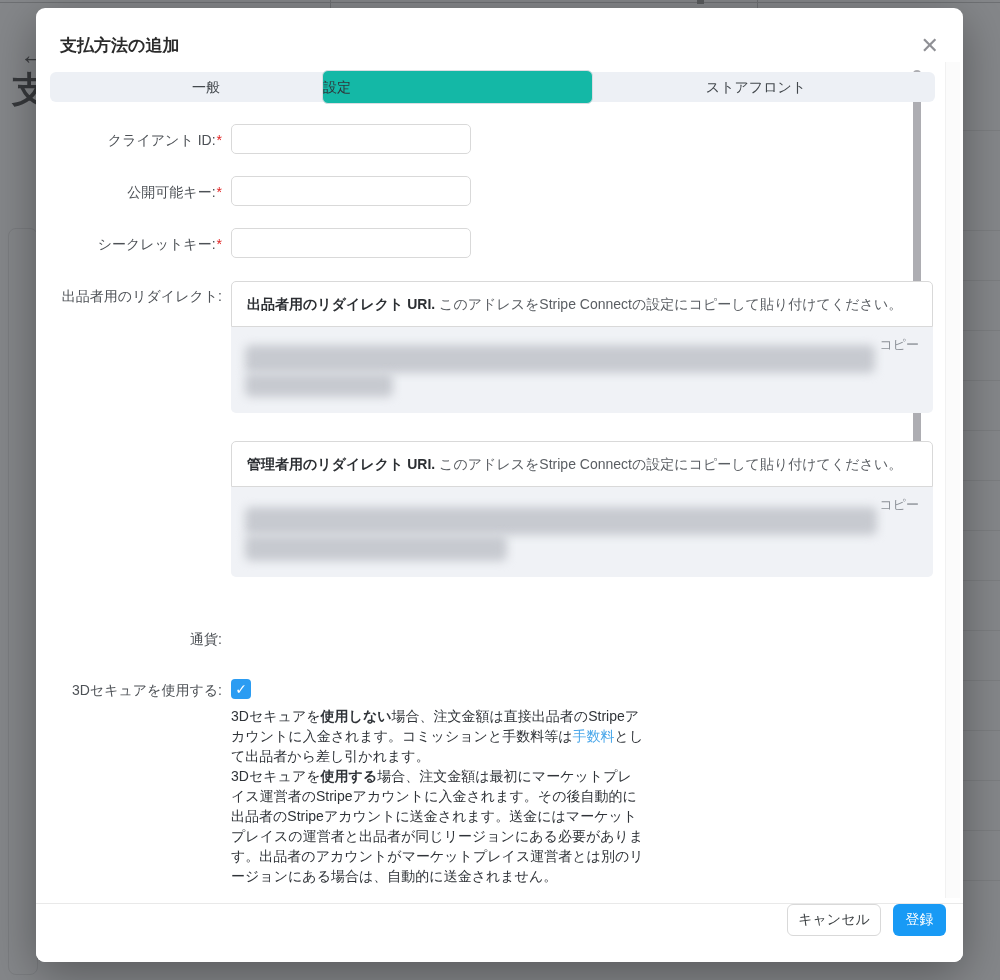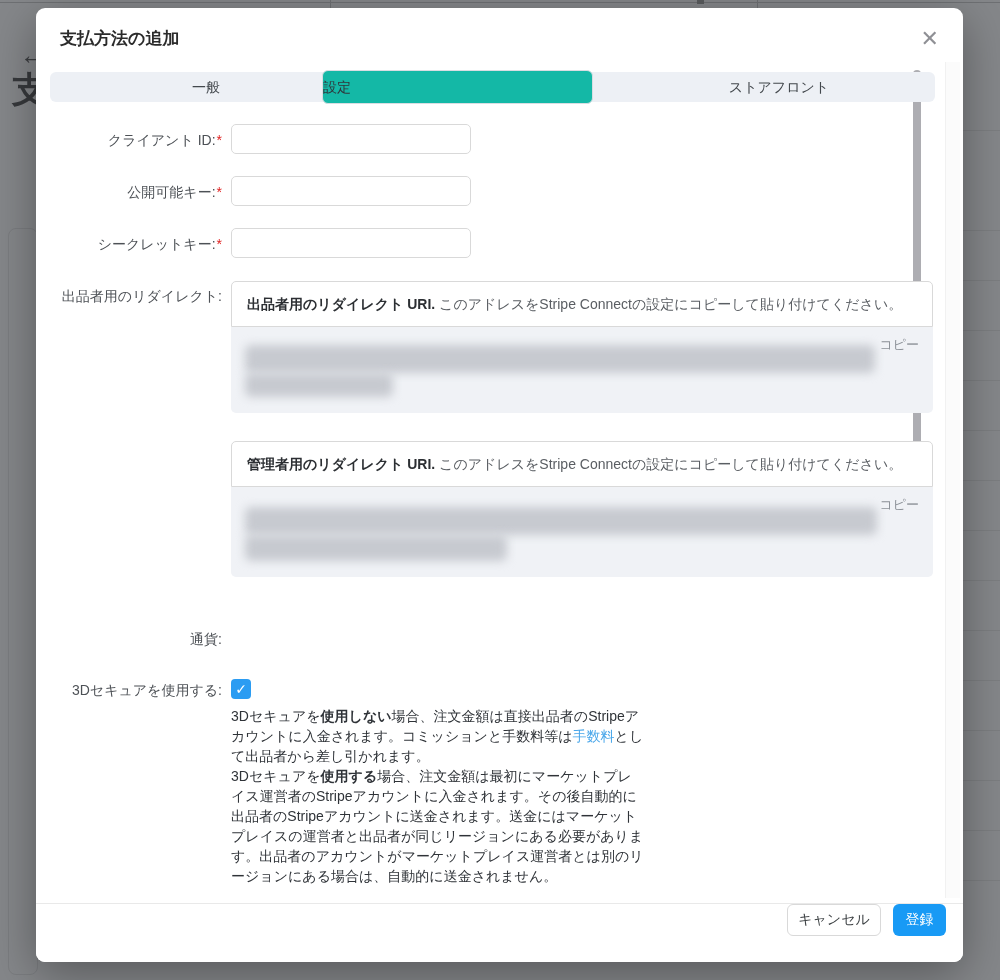--- a/index.html
+++ b/index.html
@@ -10,21 +10,21 @@
   .bg-tick{position:absolute;top:0;width:1px;height:8px;background:#6e7073;}
   .bg-caret{position:absolute;left:697px;top:0;width:7px;height:4px;background:#5a5c5e;}
   .bg-arrow{position:absolute;left:20px;top:40px;font-size:26px;color:#3c3e41;}
   .bg-title{position:absolute;left:12px;top:66px;font-size:36px;font-weight:700;color:#37393c;}
   .bg-panel{position:absolute;left:8px;top:228px;width:28px;height:745px;
             border:1px solid #7b7d80;border-radius:8px;}
   .bg-rowline{position:absolute;left:963px;width:37px;height:1px;background:#7c7e81;}
   
   .modal{position:absolute;left:36px;top:8px;width:927px;height:954px;background:#fff;
          border-radius:9px;box-shadow:0 12px 48px rgba(0,0,0,.35);overflow:hidden;}
-  .m-header{position:absolute;left:0;top:6px;right:0;height:49px;border-bottom:6px solid #14b8a6;}
+  .m-header{position:absolute;left:0;top:13px;right:0;height:49px;border-bottom:6px solid #14b8a6;}
   .m-title{position:absolute;left:24px;top:0;line-height:49px;font-size:17px;font-weight:700;color:#2b2b2b;}
   .m-close{position:absolute;right:24px;top:12px;font-size:22px;color:#8f9095;cursor:pointer;line-height:26px;}
   .m-body{position:absolute;left:0;top:50px;right:0;bottom:60px;background:#fff;}
   
   .sb-track{position:absolute;right:3px;top:4px;bottom:4px;width:14px;background:#fbfbfb;border-left:1px solid #f1f1f1;}
   .sb-thumb{position:absolute;left:877px;top:12px;width:8px;height:448px;background:#adadb2;border-radius:4px;}
   
   .tabbar{position:absolute;left:14px;top:14px;width:885px;height:30px;background:#edf0f5;border-radius:6px;}
   .tab{position:absolute;top:0;height:30px;line-height:30px;text-align:center;font-size:14px;color:#43484d;cursor:pointer;padding-left:20px;}
   .tab-active{position:absolute;left:272px;top:-2px;width:269px;height:32px;line-height:32px;text-align:left;
@@ -100,21 +100,21 @@
       <div class="m-close">✕</div>
     </div>
 
     <div class="m-body">
       <div class="sb-track"></div>
       <div class="sb-thumb"></div>
 
       <div class="tabbar">
         <div class="tab" style="left:0;width:272px">一般</div>
         <div class="tab-active">設定</div>
-        <div class="tab" style="left:538px;width:342px">ストアフロント</div>
+        <div class="tab" style="left:515px;width:342px">ストアフロント</div>
       </div>
 
       <div class="lbl" style="top:74px"><span>クライアント ID:</span><span class="req">*</span></div>
       <input class="txt" style="top: 66px;" value="">
 
       <div class="lbl" style="top:126px"><span>公開可能キー:</span><span class="req">*</span></div>
       <input class="txt" style="top: 118px;" value="">
 
       <div class="lbl" style="top:178px"><span>シークレットキー:</span><span class="req">*</span></div>
       <input class="txt" style="top: 170px;" value="">

